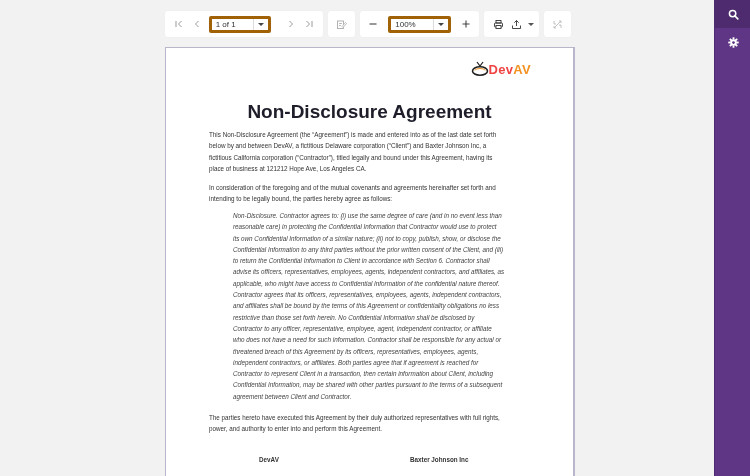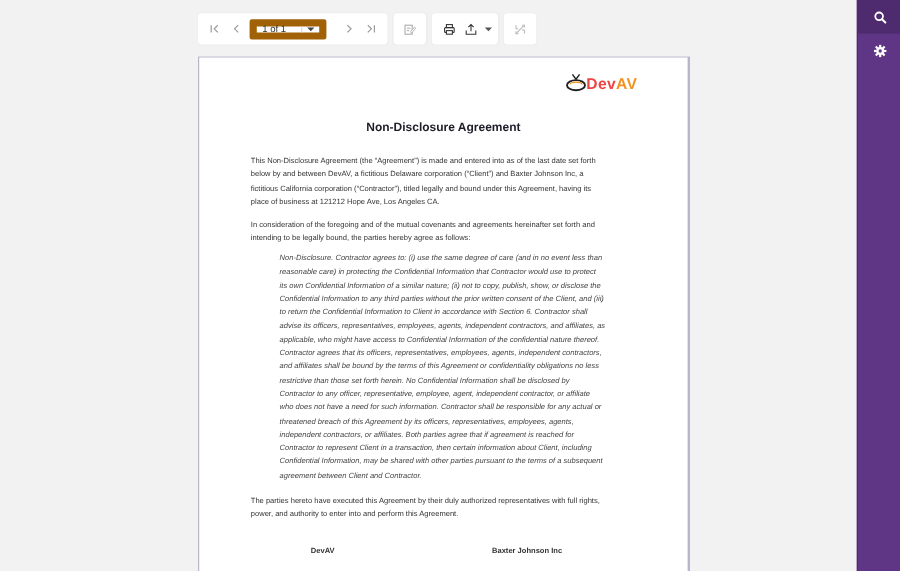--- a/index.html
+++ b/index.html
@@ -17,38 +17,38 @@
     display: flex; align-items: center; padding: 0 6px;
     box-shadow: 0 0 2px rgba(0,0,0,0.04);
   }
   .ibtn {
     width: 20px; height: 20px; display: flex; align-items: center; justify-content: center;
     color: #888; font-size: 11px; cursor: pointer;
   }
   .ibtn.dark { color: #333; }
   .ibtn svg { display: block; }
   .combo {
-    height: 17px; border: 6px solid #a16207; border-radius: 2px;
+    height: 17px; border: 3px solid #a16207; border-radius: 2px;
     display: flex; align-items: stretch; font-size: 8px; color: #333; background: #fff;
   }
   .combo .val { padding: 0 4px; display: flex; align-items: center; }
   .combo .dd { width: 15px; border-left: 1px solid #ddd; display: flex; align-items: center; justify-content: center; }
   .tri { width: 0; height: 0; border-left: 3px solid transparent; border-right: 3px solid transparent; border-top: 3px solid #444; }
 
   .page {
     position: absolute; left: 165px; top: 47px; width: 410px; height: 440px;
     background: #fff; border: 1px solid #b9b6cc; border-right-width: 2px;
   }
   .logo { position: absolute; right: 42px; top: 13px; display: flex; align-items: center; }
   .logo .word { font-size: 13px; letter-spacing: 0.3px; font-weight: bold; }
   .logo .dev { color: #ef4444; }
   .logo .av { color: #f29220; }
   .title {
     position: absolute; top: 53px; left: 0; width: 100%; text-align: center;
-    font-size: 10px; font-weight: bold; color: #1e1e2a;
+    font-size: 19px; font-weight: bold; color: #1e1e2a;
   }
   .p {
     position: absolute; left: 43px; width: 313px; font-size: 6.3px; line-height: 11.3px;
     color: #333; text-align: justify;
   }
   .p.it { font-style: italic; left: 67px; width: 289px; color: #444; }
   .sig { position: absolute; top: 408px; font-size: 6.3px; font-weight: bold; color: #333; }
 
   .sidebar { position: absolute; left: 714px; top: 0; width: 36px; height: 476px; background: #5f3585; border-left: 1px solid #4e2a70; }
   .sb-btn { width: 36px; height: 28px; display: flex; align-items: center; justify-content: center; cursor: pointer; }
@@ -92,20 +92,38 @@
     <div class="group" style="width:27px;padding:0 3px;">
       <div class="ibtn">
         <svg width="11" height="11" viewBox="0 0 11 11">
             <rect x="1.5" y="2" width="6" height="7.5" stroke="#aaa" fill="none" stroke-width="0.9"></rect>
             <path d="M3 4.5h3M3 6.5h2" stroke="#aaa" stroke-width="0.8"></path>
             <path d="M6 7.5L9.5 3.5l1 1L7 8.5z" stroke="#aaa" stroke-width="0.7" fill="#fff"></path>
           </svg>
       </div>
     </div>
 
+    <div class="group" style="width:119px;padding:0 4px;">
+      <div class="ibtn dark">
+        <svg width="10" height="10" viewBox="0 0 10 10">
+            <path d="M1.5 5h7" stroke="#444" stroke-width="1.1"></path>
+          </svg>
+      </div>
+      <div class="combo" style="width:68px;margin:0 6px;">
+        <div class="val" style="flex:1">100%</div>
+        <div class="dd">
+            <div class="tri"></div>
+          </div>
+      </div>
+      <div class="ibtn dark">
+        <svg width="10" height="10" viewBox="0 0 10 10">
+            <path d="M1.5 5h7M5 1.5v7" stroke="#444" stroke-width="1.1"></path>
+          </svg>
+      </div>
+    </div>
 
     <div class="group" style="width:55px;padding:0 5px;">
       <div class="ibtn dark">
         <svg width="11" height="11" viewBox="0 0 11 11">
             <rect x="3" y="1.5" width="5" height="2.5" stroke="#333" fill="none" stroke-width="0.9"></rect>
             <rect x="1.5" y="4" width="8" height="4" rx="0.8" stroke="#333" fill="none" stroke-width="0.9"></rect>
             <rect x="3" y="6.5" width="5" height="3" stroke="#333" fill="#fff" stroke-width="0.9"></rect>
           </svg>
       </div>
       <div class="ibtn dark">

